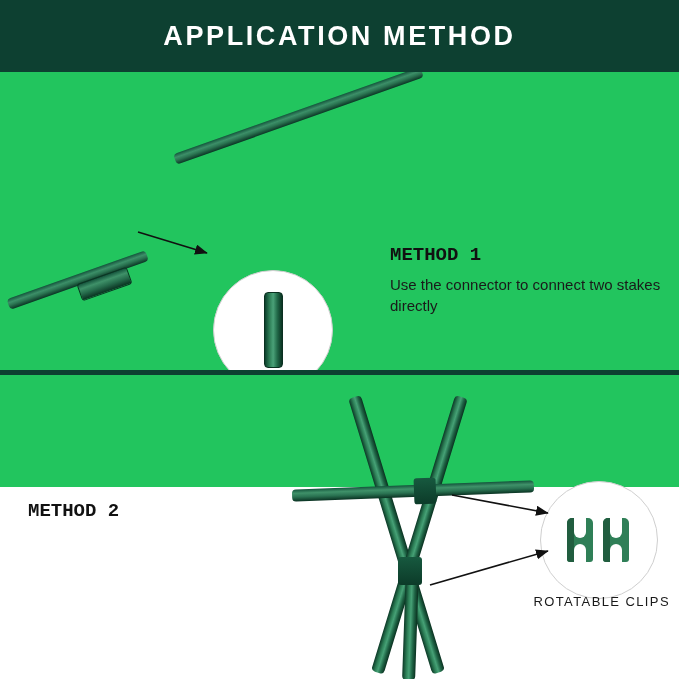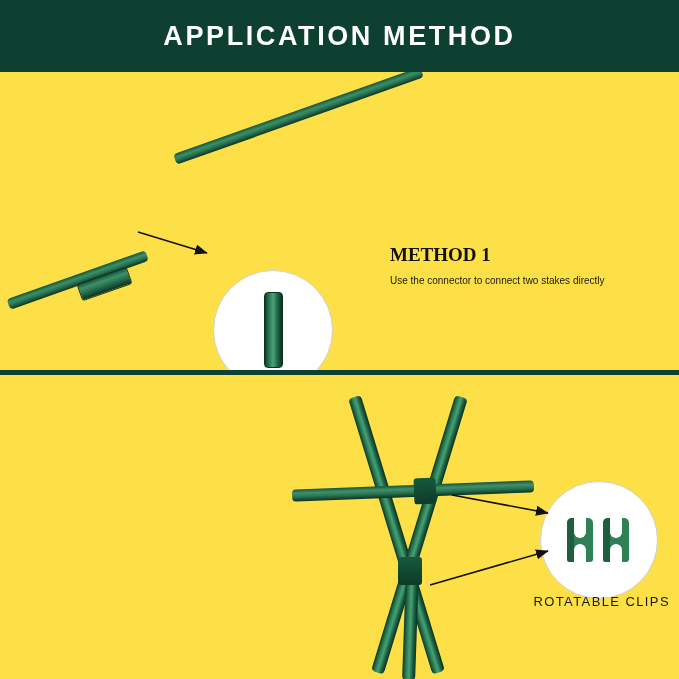--- a/index.html
+++ b/index.html
@@ -2,21 +2,21 @@
 <html><head>
 <meta charset="utf-8">
 <style>
   * { box-sizing: border-box; margin: 0; padding: 0; }
   html, body {
     width: 679px; height: 679px;
     background: #ffffff;
     font-family: "Liberation Sans", sans-serif;
     overflow: hidden;
   }
-  .page { position: relative; width: 679px; height: 679px; background: #fde047; }
+  .page { position: relative; width: 679px; height: 487px; background: #22c55e; }
 
   
   .banner {
     position: absolute; left: 0; top: 0; width: 679px; height: 72px;
     background: #0d4031;
     display: flex; align-items: center; justify-content: center;
   }
   .banner-title {
     color: #ffffff;
     font-size: 27px;
@@ -123,25 +123,25 @@
     color: #1a1a1a;
   }
 
   
   .arrow-svg { position: absolute; left: 0; top: 0; width: 679px; height: 679px; pointer-events: none; }
 
   
   .method-block { position: absolute; }
   .method-title {
     font-size: 19px; font-weight: bold; color: #111111;
-    font-family: Liberation Serif, serif;
+    font-family: Liberation Mono, monospace;
     margin-bottom: 8px;
   }
   .method-desc {
-    font-size: 10px; color: #1a1a1a; line-height: 1.42;
+    font-size: 15px; color: #1a1a1a; line-height: 1.42;
     font-family: "Liberation Sans", sans-serif;
   }
   .block-1 { left: 390px; top: 172px; width: 290px; }
 
   
   .p2rod {
     position: absolute;
     border-radius: 4px;
   }
   
@@ -240,20 +240,21 @@
         <div class="clip-body"></div>
         <div class="clip-shade"></div>
         <div class="clip-slot"></div>
         <div class="clip-slot2"></div>
       </div>
     </div>
 
     <div class="caption" style="left:530px; top:219px; width:140px; text-align:right;">ROTATABLE CLIPS</div>
 
     <div class="method-block" style="left:28px; top:125px; width:320px;">
+      <div class="method-title">METHOD 2</div>
     </div>
   </div>
 
   <svg class="arrow-svg" viewBox="0 0 679 679">
     <defs>
       <marker id="ah" markerWidth="9" markerHeight="9" refX="7.5" refY="3.2" orient="auto">
         <polygon points="0,0 8,3.2 0,6.4" fill="#111111"></polygon>
       </marker>
     </defs>
 

